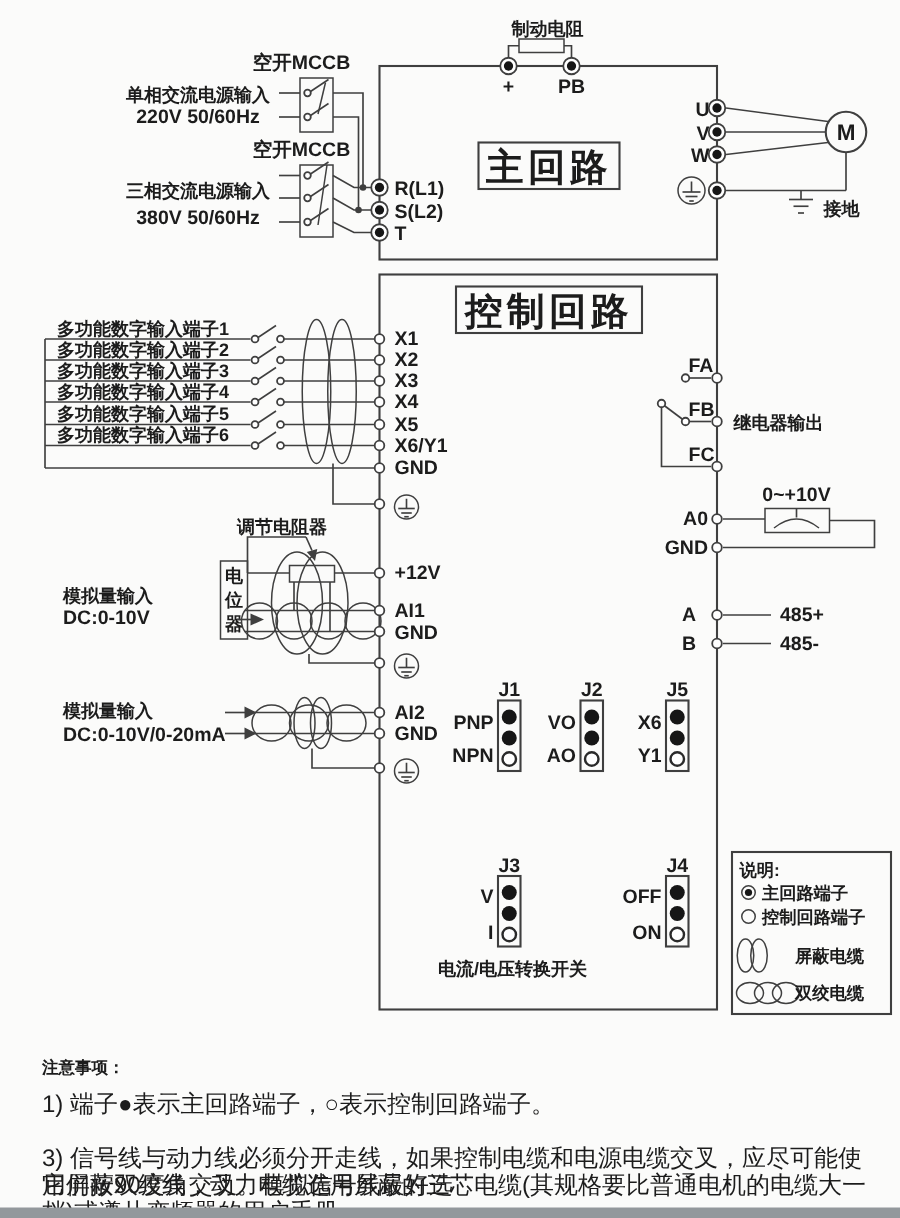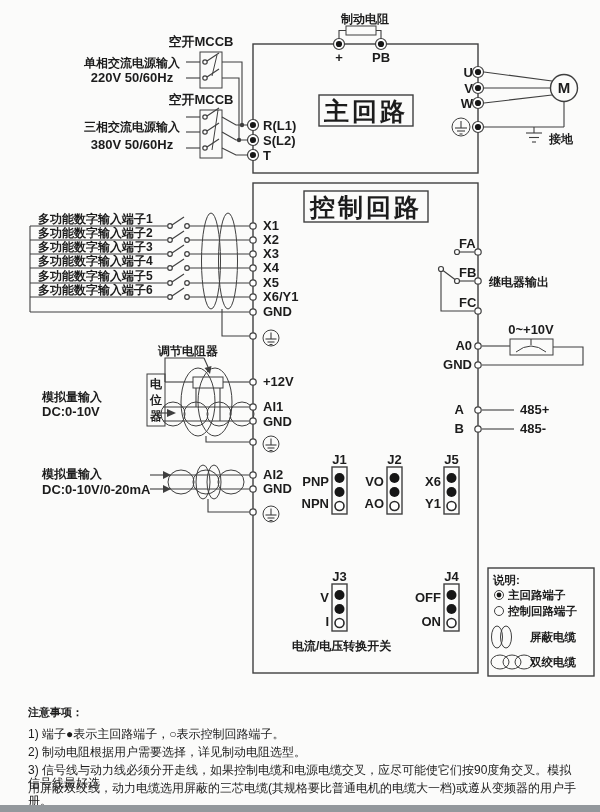--- a/index.html
+++ b/index.html
@@ -17,21 +17,21 @@
   .jfill{fill:#161616;stroke:none;}
   .jopen{stroke:#2a2a2a;stroke-width:1.6;fill:#ffffff;}
   .ah{fill:#3f3f3f;stroke:none;}
   text{fill:#1c1c1c;font-family:"Liberation Sans","DejaVu Sans",sans-serif;}
   .cjk{font-size:12px;font-weight:bold;}
   .cjks{font-size:11.5px;font-weight:600;}
   .term{font-size:13px;font-weight:bold;}
   .title{font-size:25px;font-weight:600;letter-spacing:3px;}
   .notes{position:absolute;left:28px;width:552px;line-height:1.1;}
   .notes-title{font-size:11px;font-weight:bold;}
-  .note-line{font-size:12px;}
+  .note-line{font-size:16px;}
   .bottom-bar{position:absolute;left:0;top:805px;width:600px;height:7px;background:#93989c;}
 </style>
 </head>
 <body>
 
 <div id="stage">
 <svg width="600" height="812" viewBox="0 0 600 812">
 
   <g>
     <rect class="box" x="253" y="44" width="225" height="129"></rect>
@@ -408,18 +408,17 @@
       <ellipse class="thin" cx="500" cy="662" rx="9" ry="7"></ellipse>
       <ellipse class="thin" cx="512" cy="662" rx="9" ry="7"></ellipse>
       <ellipse class="thin" cx="524" cy="662" rx="9" ry="7"></ellipse>
     </g>
     <text class="cjks" x="530" y="666">双绞电缆</text>
   </g>
 </svg>
 
 <div class="notes notes-title" style="top:706px">注意事项：</div>
 <div class="notes note-line" style="top:728px">1) 端子●表示主回路端子，○表示控制回路端子。</div>
-<div class="notes note-line" style="top:746px">2) 制动电阻根据用户需要选择，详见制动电阻选型。</div>
 <div class="notes note-line" style="top:764px">3) 信号线与动力线必须分开走线，如果控制电缆和电源电缆交叉，应尽可能使它们按90度角交叉。模拟信号线最好选</div>
 <div class="notes note-line" style="top:782px">用屏蔽双绞线，动力电缆选用屏蔽的三芯电缆(其规格要比普通电机的电缆大一档)或遵从变频器的用户手册。</div>
 
 <div class="bottom-bar"></div>
 </div>
 
 </body></html>

